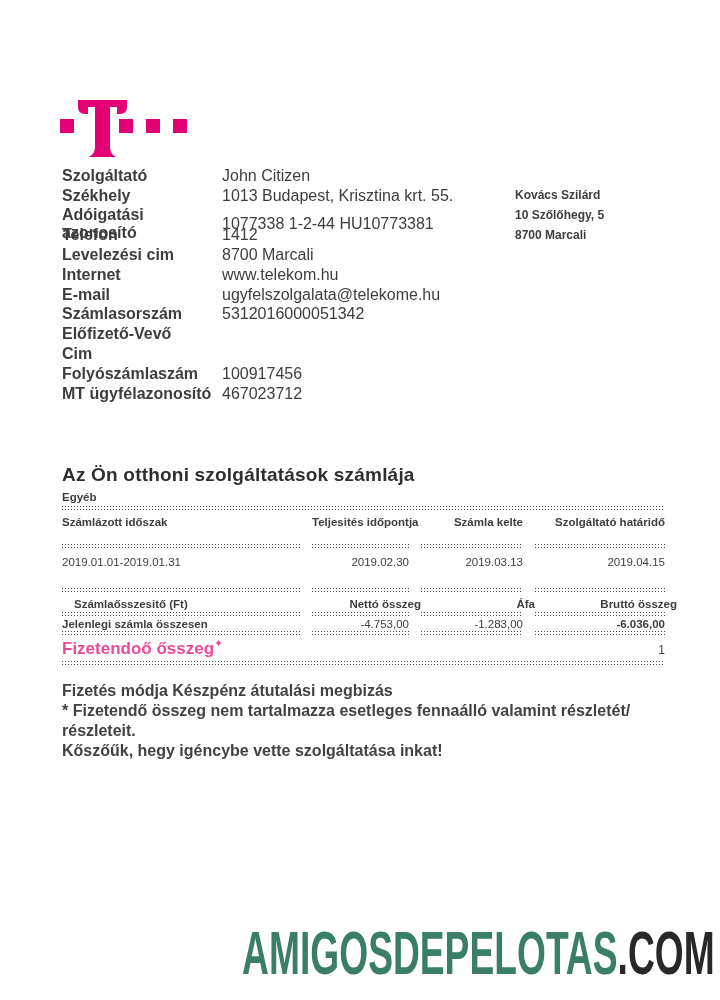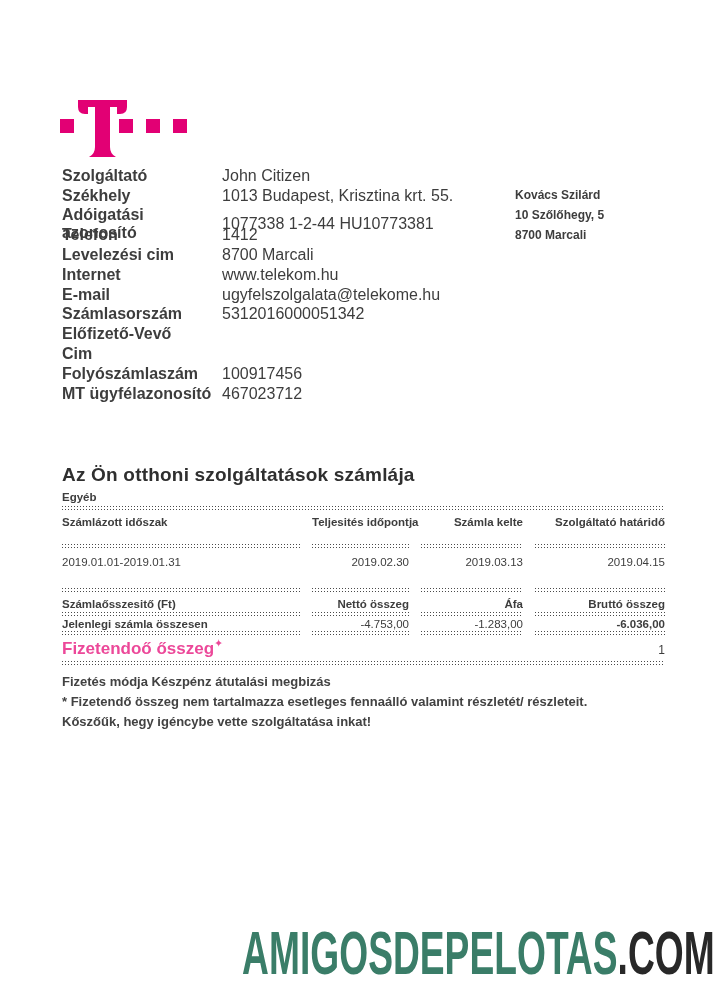--- a/index.html
+++ b/index.html
@@ -31,32 +31,32 @@
       repeating-linear-gradient(90deg,#4a4a4a 0 1px,transparent 1px 3px) top/100% 1.2px no-repeat,
       repeating-linear-gradient(90deg,#4a4a4a 0 1px,transparent 1px 3px) bottom/100% 1.2px no-repeat; }
   .grid { display:grid; grid-template-columns:238px 97px 102px 130px; column-gap:12px; }
   .grid .c { overflow:visible; white-space:nowrap; }
   .grid .c.r { text-align:right; }
   .hdr { font-weight:700; }
   .row-h1 { margin-top:6px; }
   .seg1 { margin-top:16px; }
   .row-data { margin-top:8px; }
   .seg2 { margin-top:20px; }
-  .row-h2 { margin-top:6px; }
+  .row-h2 { margin-top:6px;margin-left:12px; }
   .seg3 { margin-top:2px; }
   .row-cur { margin-top:2px; font-weight:700; }
   .row-cur .c.r { font-weight:400; }
   .row-cur .c.r.b { font-weight:700; }
   .seg4 { margin-top:1px; }
   .row-pay { margin-top:2px; display:flex; justify-content:space-between; align-items:flex-start; height:22px; }
   .pay-label { font-size:17px; font-weight:600; color:#ec4899; }
   .pay-star { font-size:11px; vertical-align:super; }
   .pay-value { font-size:12px; padding-top:6px; }
   .full2 { margin-top:2px; }
-  .footer { margin-top:7px; font-weight:600; line-height:20px; font-size:13px; color:#424242; }
+  .footer { margin-top:16px; font-weight:600; line-height:20px; font-size:16px; color:#424242; }
 
   
   .watermark { position:absolute; right:5px; top:922px; white-space:nowrap;
     font-size:62px; font-weight:700; line-height:1; letter-spacing:0px;
     transform:scaleX(0.6); transform-origin:100% 50%; }
   .wm-main { color:#3a7d68; }
   .wm-suffix { color:#282828; }
 </style>
 </head>
 <body>

